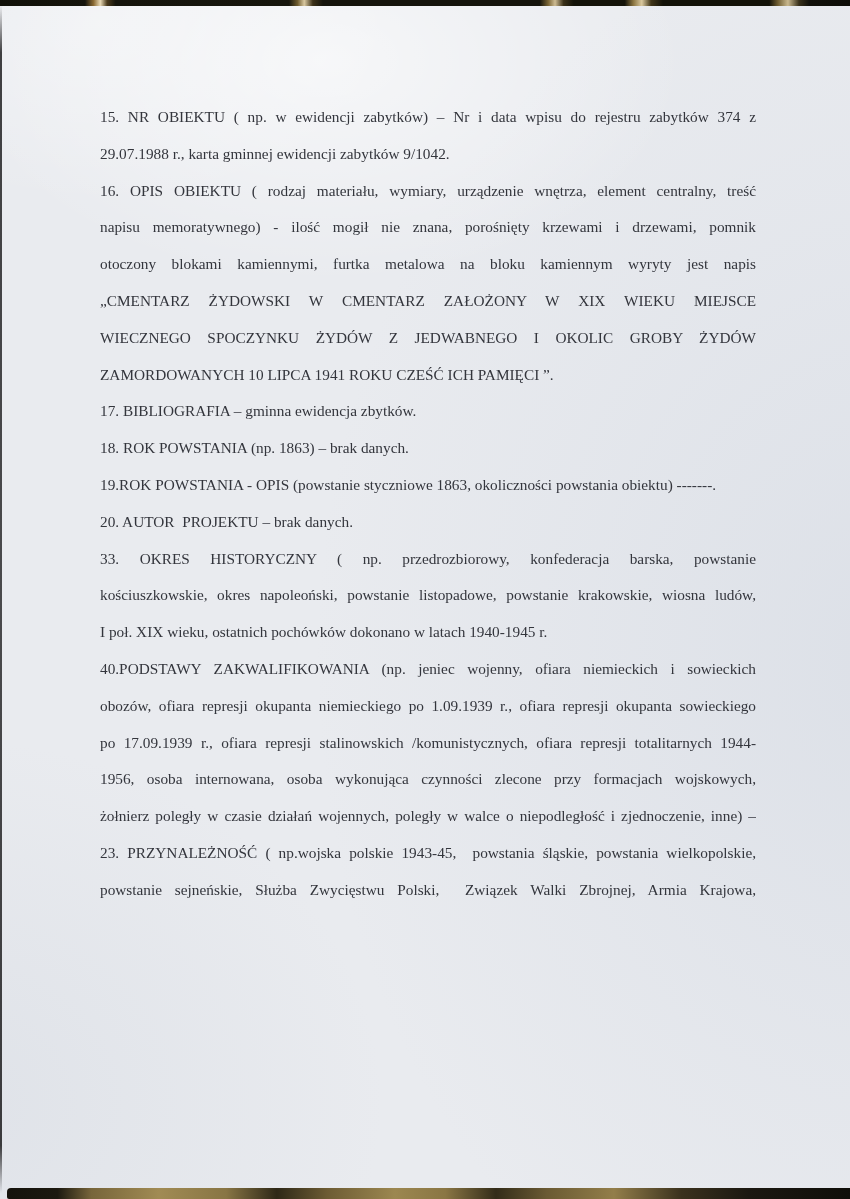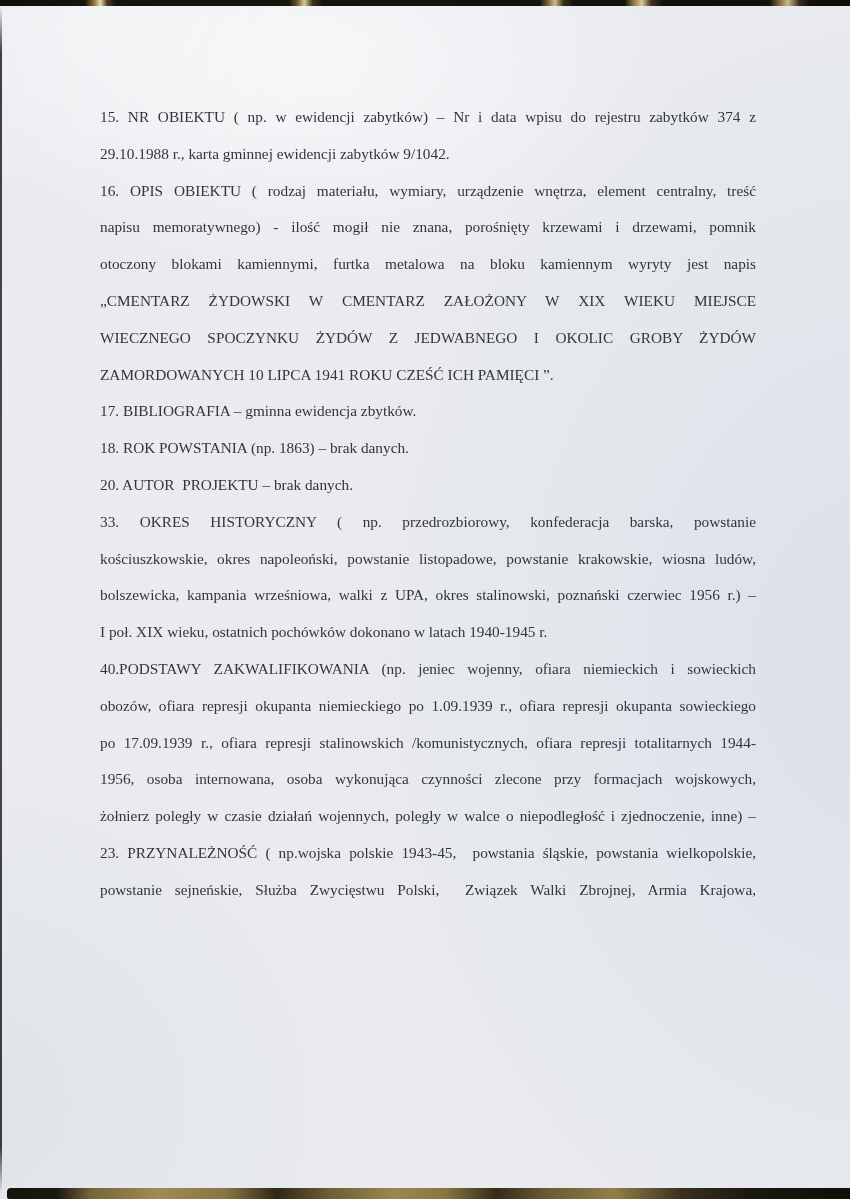--- a/index.html
+++ b/index.html
@@ -75,33 +75,33 @@
 </head>
 <body>
 
 <div class="paper">
   <div class="edge-top"></div>
   <div class="edge-left"></div>
   <div class="edge-bottom"></div>
 
   <main class="text-block">
     <div class="line stretch">15. NR OBIEKTU ( np. w ewidencji zabytków) – Nr i data wpisu do rejestru zabytków 374 z</div>
-    <div class="line">29.10.1988 r., karta gminnej ewidencji zabytków 9/1042.</div>
+    <div class="line">29.07.1988 r., karta gminnej ewidencji zabytków 9/1042.</div>
     <div class="line stretch">16. OPIS OBIEKTU ( rodzaj materiału, wymiary, urządzenie wnętrza, element centralny, treść</div>
     <div class="line stretch">napisu memoratywnego) - ilość mogił nie znana, porośnięty krzewami i drzewami, pomnik</div>
     <div class="line stretch">otoczony blokami kamiennymi, furtka metalowa na bloku kamiennym wyryty jest napis</div>
     <div class="line stretch">„CMENTARZ ŻYDOWSKI W CMENTARZ ZAŁOŻONY W XIX WIEKU MIEJSCE</div>
     <div class="line stretch">WIECZNEGO SPOCZYNKU ŻYDÓW Z JEDWABNEGO I OKOLIC GROBY ŻYDÓW</div>
     <div class="line">ZAMORDOWANYCH 10 LIPCA 1941 ROKU CZEŚĆ ICH PAMIĘCI ”.</div>
     <div class="line">17. BIBLIOGRAFIA – gminna ewidencja zbytków.</div>
     <div class="line">18. ROK POWSTANIA (np. 1863) – brak danych.</div>
+    <div class="line">19.ROK POWSTANIA - OPIS (powstanie styczniowe 1863, okoliczności powstania obiektu) -------.</div>
     <div class="line">20. AUTOR&nbsp; PROJEKTU – brak danych.</div>
     <div class="line stretch">33. OKRES HISTORYCZNY ( np. przedrozbiorowy, konfederacja barska, powstanie</div>
     <div class="line stretch">kościuszkowskie, okres napoleoński, powstanie listopadowe, powstanie krakowskie, wiosna ludów,</div>
-    <div class="line stretch">bolszewicka, kampania wrześniowa, walki z UPA, okres stalinowski, poznański czerwiec 1956 r.) –</div>
     <div class="line">I poł. XIX wieku, ostatnich pochówków dokonano w latach 1940-1945 r.</div>
     <div class="line stretch">40.PODSTAWY ZAKWALIFIKOWANIA (np. jeniec wojenny, ofiara niemieckich i sowieckich</div>
     <div class="line stretch">obozów, ofiara represji okupanta niemieckiego po 1.09.1939 r., ofiara represji okupanta sowieckiego</div>
     <div class="line stretch">po 17.09.1939 r., ofiara represji stalinowskich /komunistycznych, ofiara represji totalitarnych 1944-</div>
     <div class="line stretch">1956, osoba internowana, osoba wykonująca czynności zlecone przy formacjach wojskowych,</div>
     <div class="line stretch">żołnierz poległy w czasie działań wojennych, poległy w walce o niepodległość i zjednoczenie, inne) –</div>
     <div class="line stretch">23. PRZYNALEŻNOŚĆ ( np.wojska polskie 1943-45,&nbsp; powstania śląskie, powstania wielkopolskie,</div>
     <div class="line stretch">powstanie sejneńskie, Służba Zwycięstwu Polski,&nbsp; Związek Walki Zbrojnej, Armia Krajowa,</div>
   </main>
 </div>

